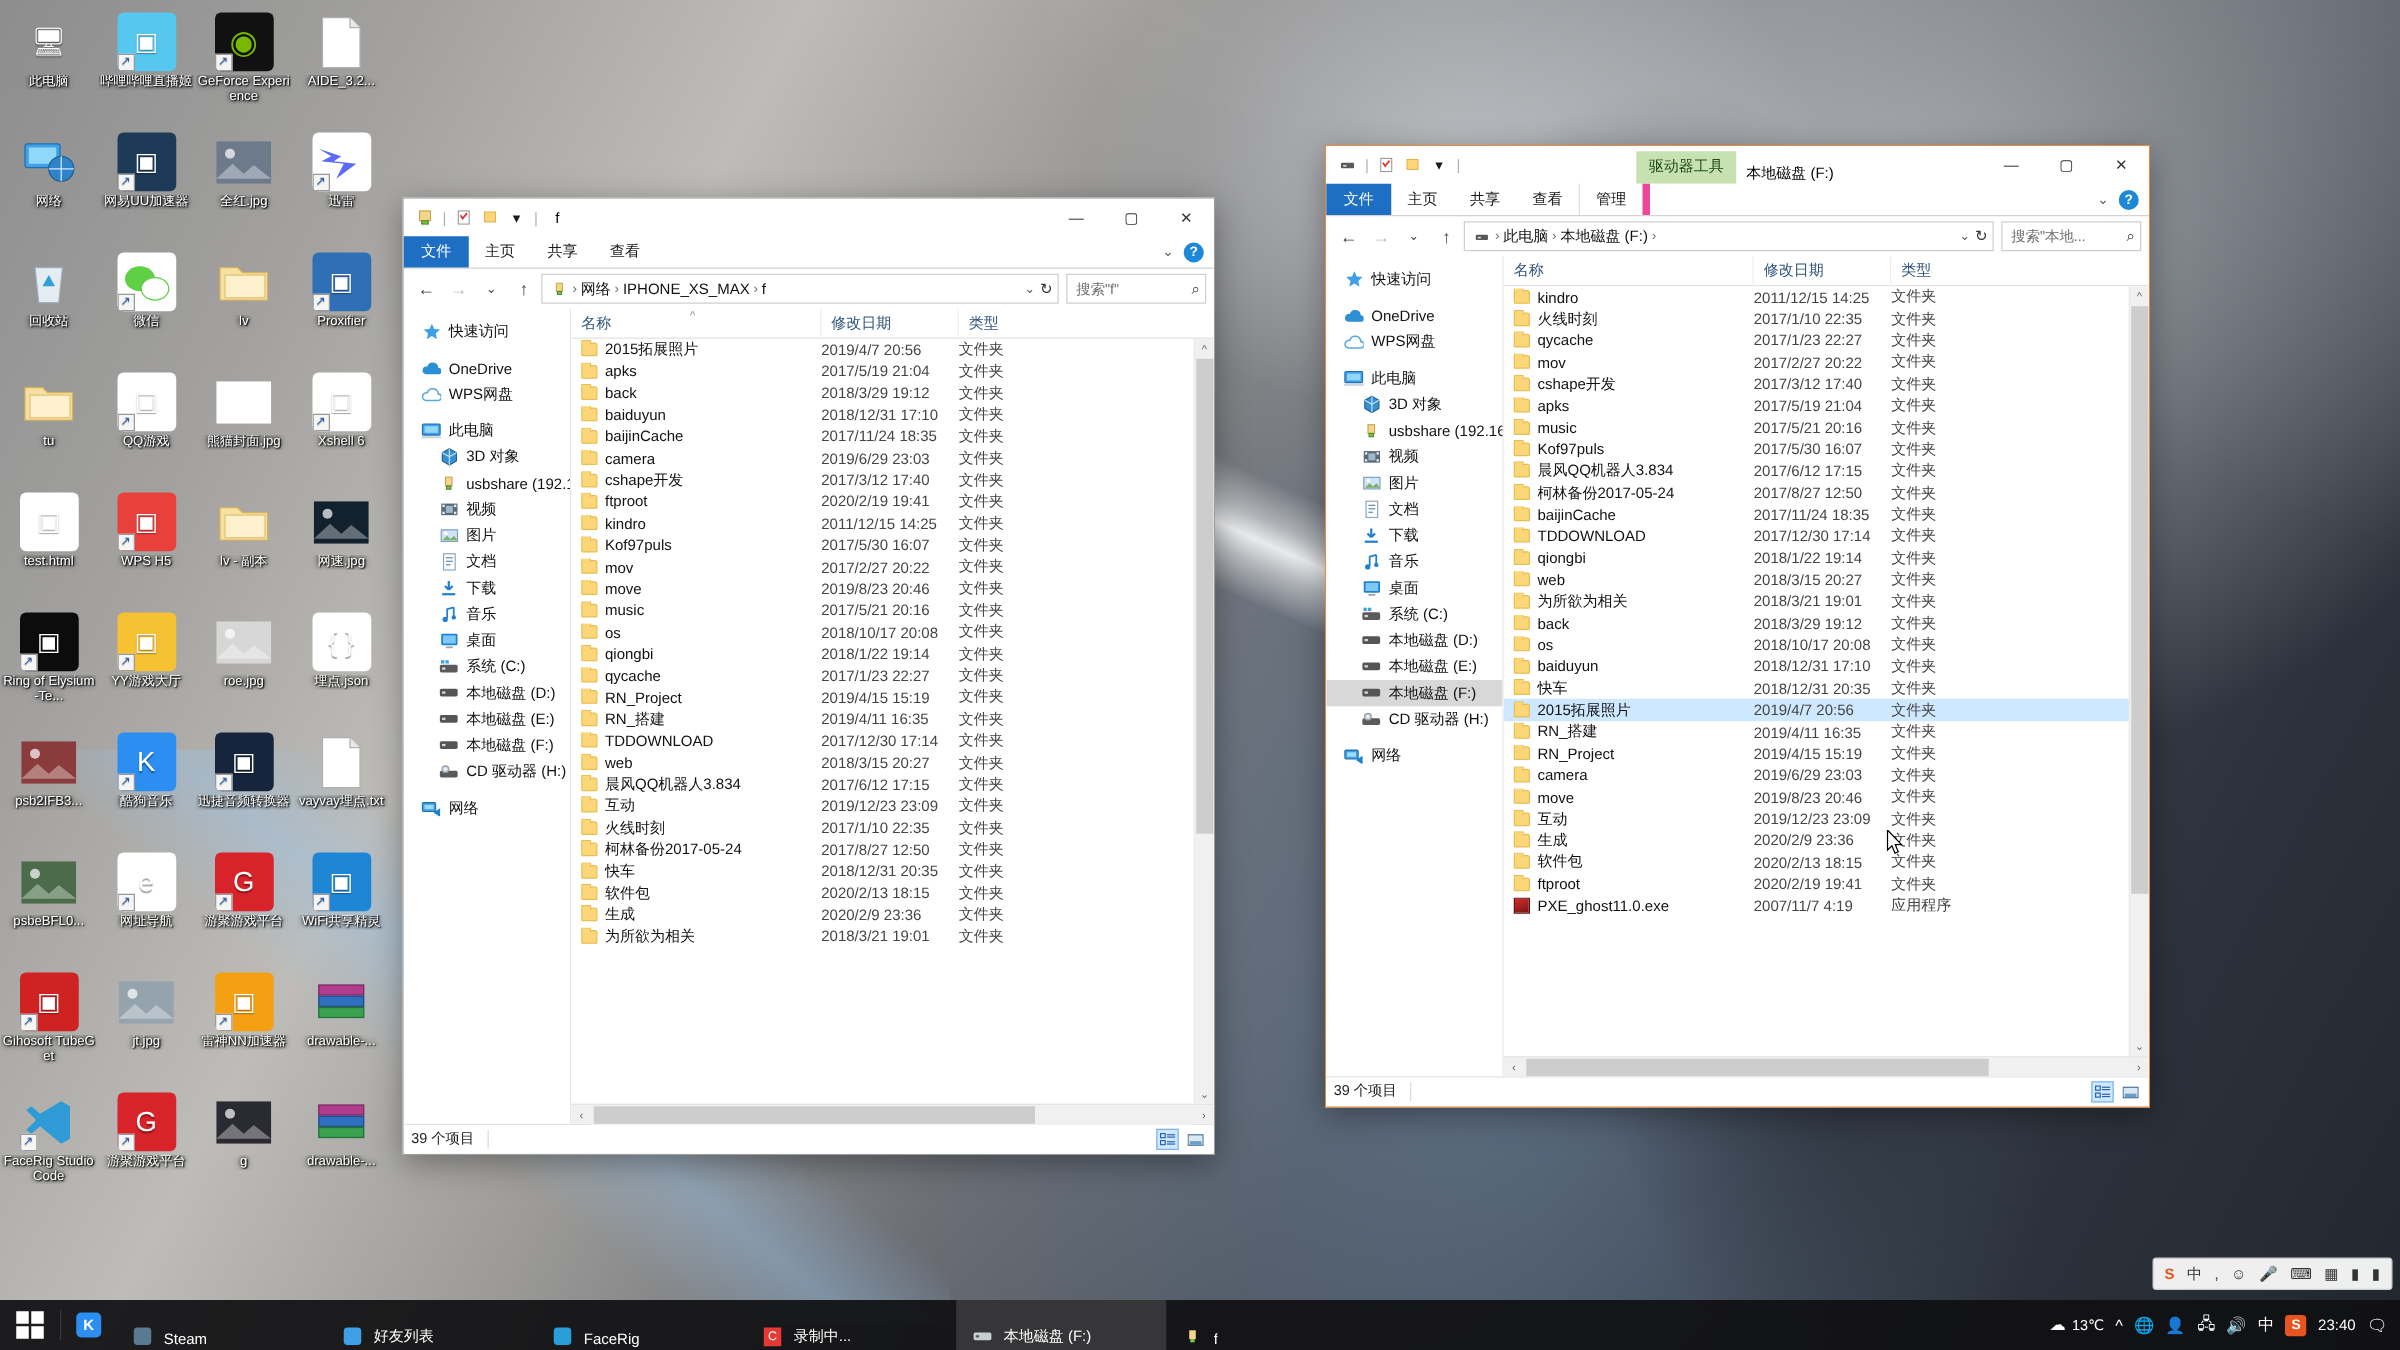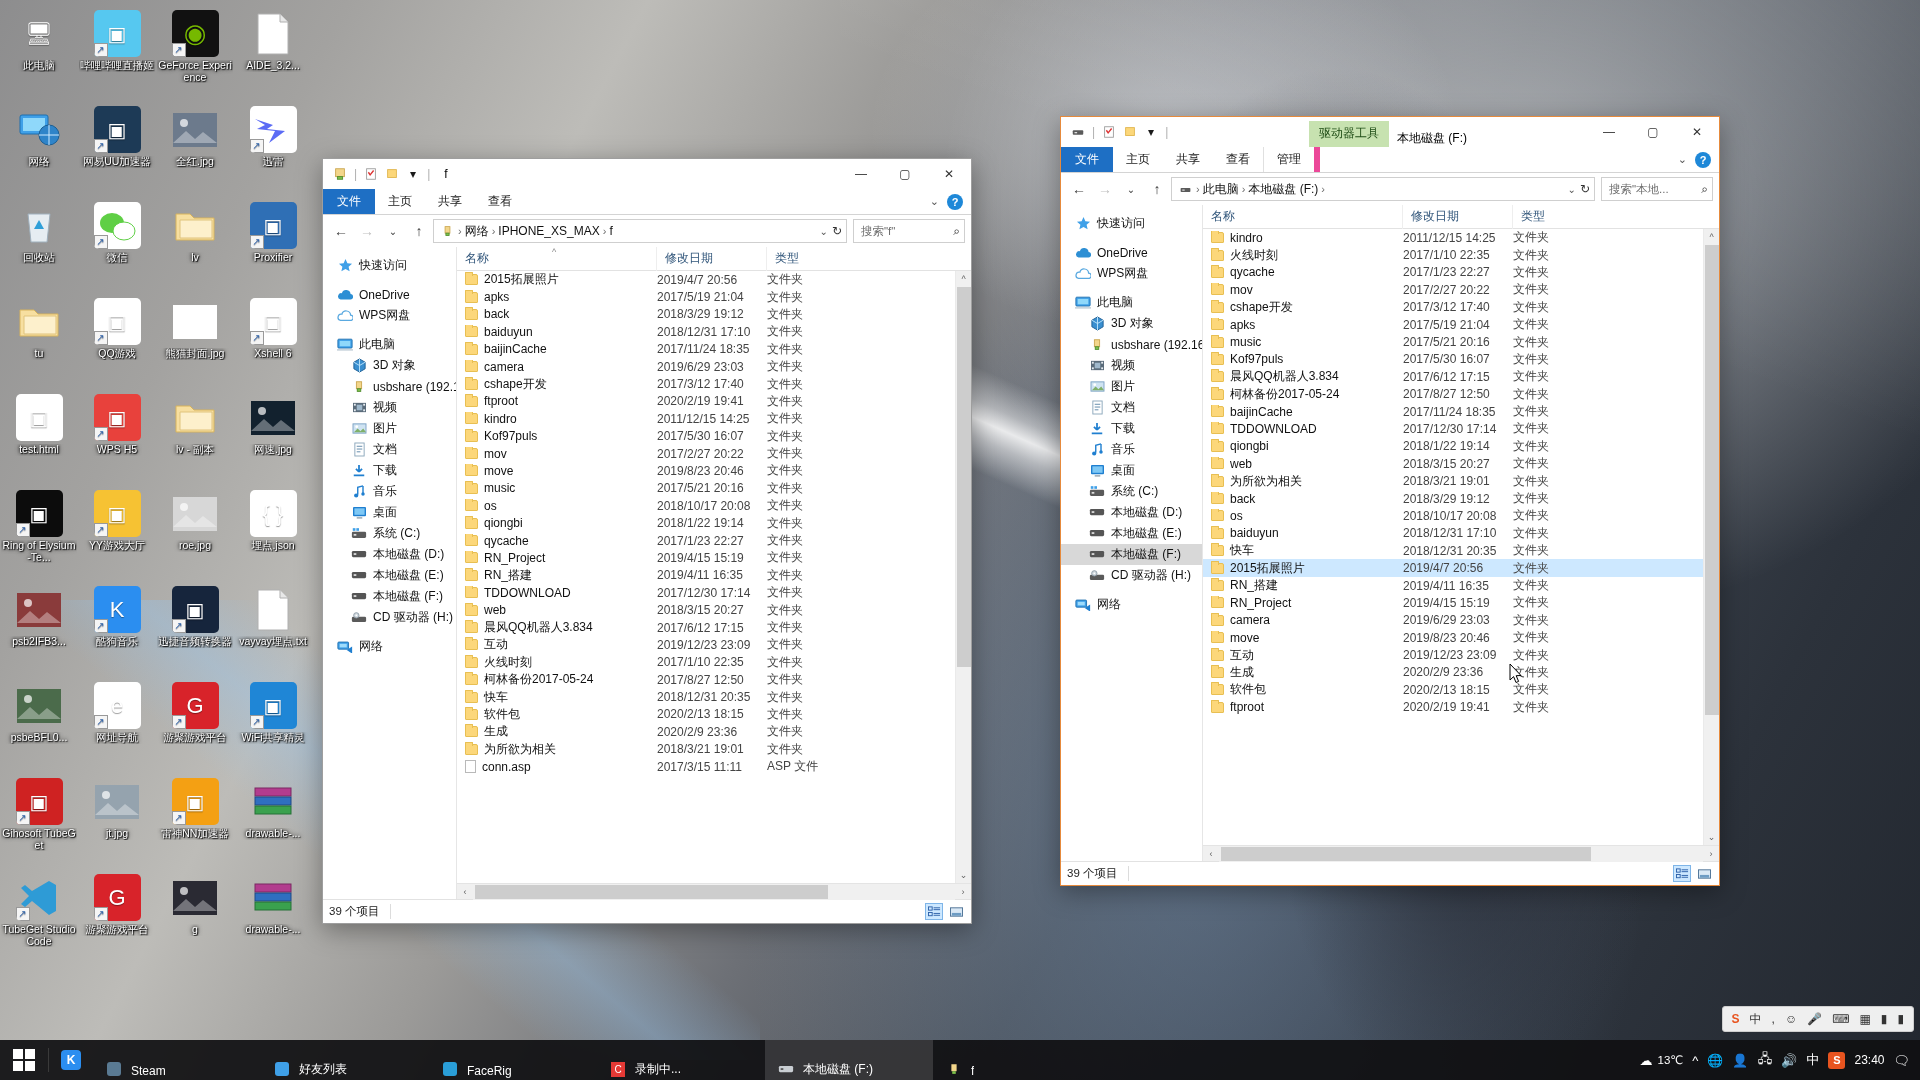--- a/index.html
+++ b/index.html
@@ -574,21 +574,21 @@
       </div>
       <div class="desk-label">drawable-...</div>
     </div>
     <div class="desk-icon">
       <div class="desk-glyph" style="background: transparent;">
         <svg width="40" height="40" viewBox="0 0 40 40">
           <path d="M30 3l7 4v26l-7 4-17-14-7 6-4-3 8-8-8-8 4-3 7 6z" fill="#2e9bd6"></path>
         </svg>
         <span class="shortcut-arrow">↗</span>
       </div>
-      <div class="desk-label">TubeGet Studio Code</div>
+      <div class="desk-label">FaceRig Studio Code</div>
     </div>
     <div class="desk-icon">
       <div class="desk-glyph" style="background: rgb(216, 35, 42);">G<span class="shortcut-arrow">↗</span></div>
       <div class="desk-label">游聚游戏平台</div>
     </div>
     <div class="desk-icon">
       <div class="desk-glyph" style="background: transparent;">
         <svg width="44" height="34" viewBox="0 0 44 34">
           <rect width="44" height="34" fill="#2a2a33"></rect>
           <circle cx="11" cy="10" r="4" fill="rgba(255,255,255,.7)"></circle>
@@ -1093,28 +1093,20 @@
             <div class="c-type" style="width: 80px;">文件夹</div>
           </div>
           <div class="frow">
             <div class="c-name" style="width: 200px;">
               <span class="folder-ico"></span>
               <span>为所欲为相关</span>
             </div>
             <div class="c-date" style="width: 110px;">2018/3/21 19:01</div>
             <div class="c-type" style="width: 80px;">文件夹</div>
           </div>
-          <div class="frow">
-            <div class="c-name" style="width: 200px;">
-              <span class="file-ico"></span>
-              <span>conn.asp</span>
-            </div>
-            <div class="c-date" style="width: 110px;">2017/3/15 11:11</div>
-            <div class="c-type" style="width: 80px;">ASP 文件</div>
-          </div>
           <div class="vscroll">
           <div class="vs-arrow">^</div>
           <div class="vs-track">
             <div class="vs-thumb" style="top:0px;height:380px;"></div>
           </div>
           <div class="vs-arrow">⌄</div>
         </div>
       </div>
       <div class="hscroll">
         <div class="hs-arrow">‹</div>
@@ -1635,20 +1627,28 @@
             <div class="c-type" style="width: 90px;">文件夹</div>
           </div>
           <div class="frow">
             <div class="c-name" style="width: 200px;">
               <span class="folder-ico"></span>
               <span>ftproot</span>
             </div>
             <div class="c-date" style="width: 110px;">2020/2/19 19:41</div>
             <div class="c-type" style="width: 90px;">文件夹</div>
           </div>
+          <div class="frow">
+            <div class="c-name" style="width: 200px;">
+              <span class="exe-ico"></span>
+              <span>PXE_ghost11.0.exe</span>
+            </div>
+            <div class="c-date" style="width: 110px;">2007/11/7 4:19</div>
+            <div class="c-type" style="width: 90px;">应用程序</div>
+          </div>
           <div class="vscroll">
           <div class="vs-arrow">^</div>
           <div class="vs-track">
             <div class="vs-thumb" style="top:0px;height:470px;"></div>
           </div>
           <div class="vs-arrow">⌄</div>
         </div>
       </div>
       <div class="hscroll">
         <div class="hs-arrow">‹</div>

